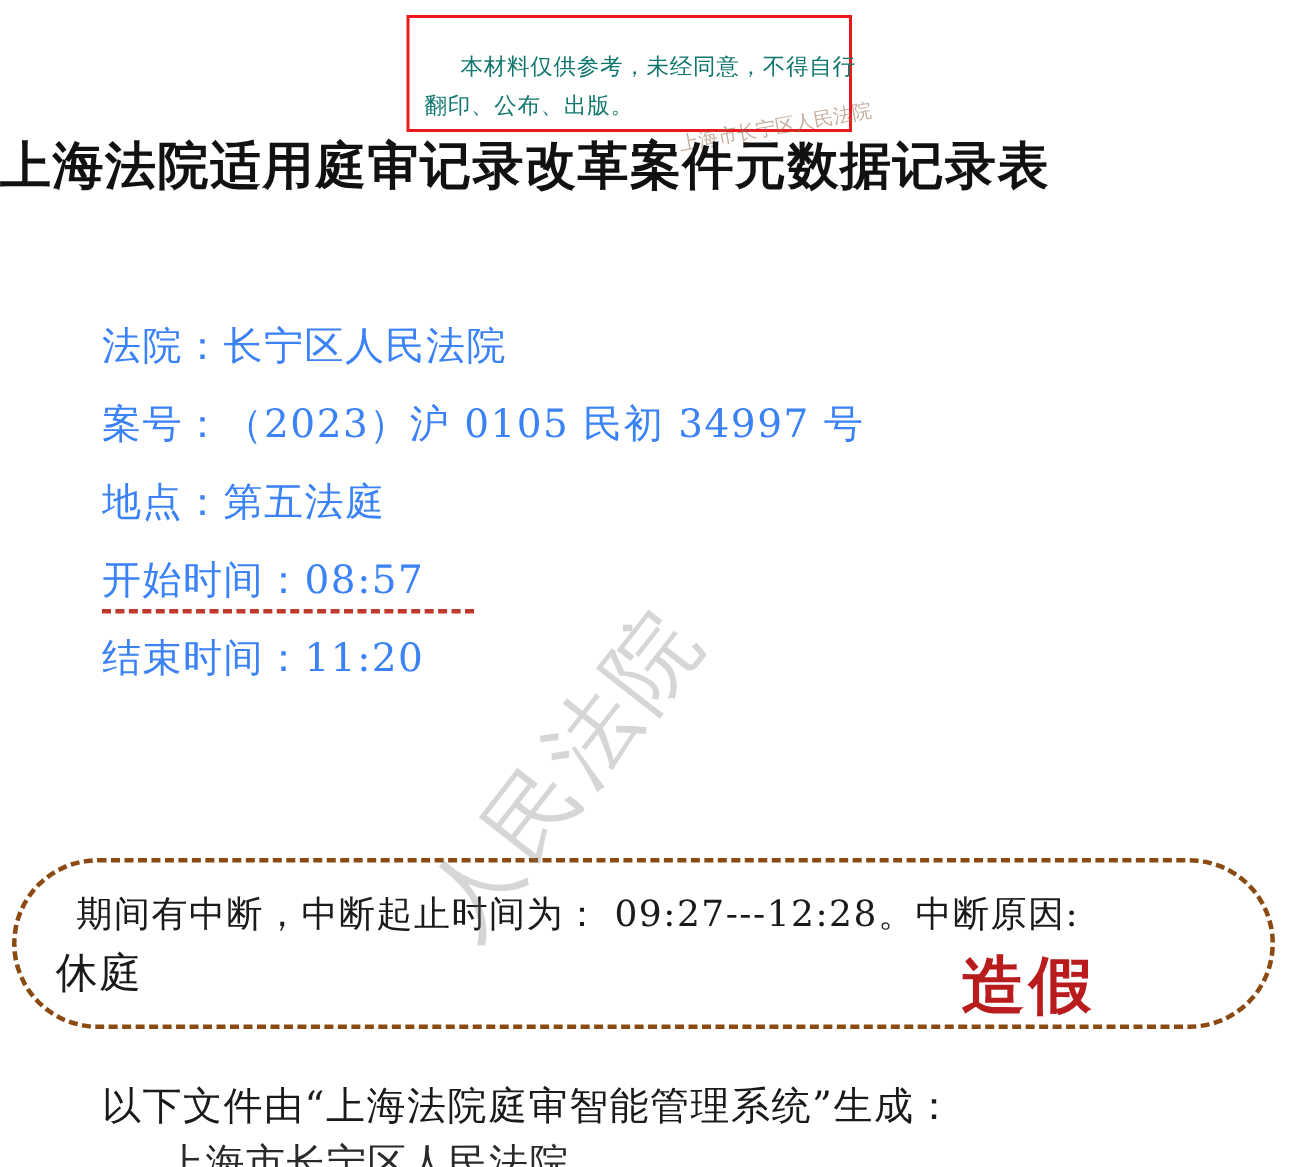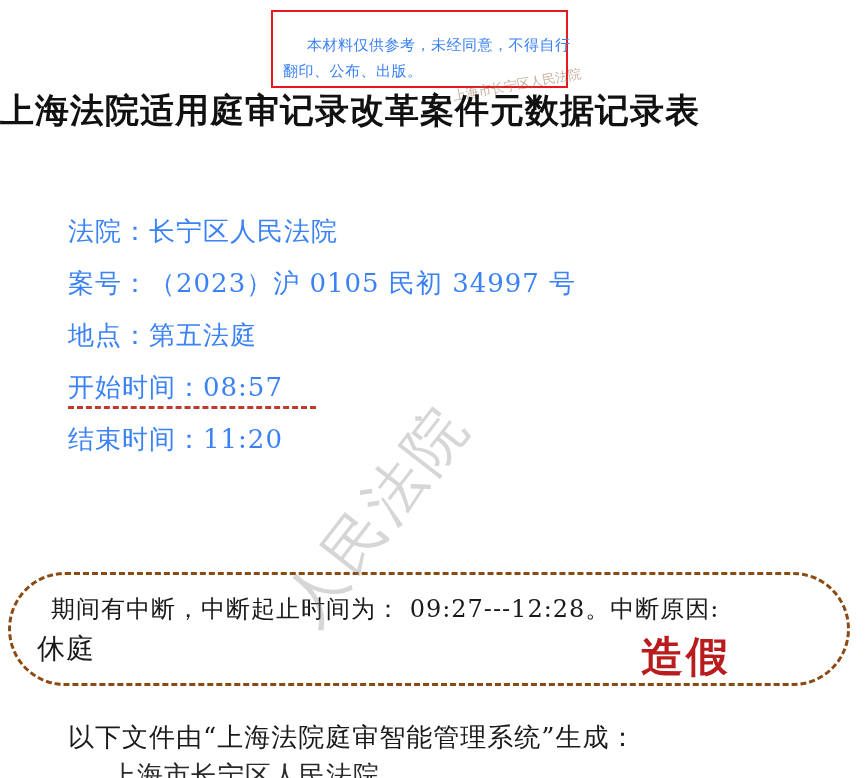--- a/index.html
+++ b/index.html
@@ -21,21 +21,21 @@
     position: absolute;
     left: 271px;
     top: 10px;
     width: 297px;
     height: 78px;
     border: 2px solid #e8181c;
     box-sizing: border-box;
     padding: 20px 10px 0 34px;
   }
   .notice-line {
-    color: #3b82f6;
+    color: #0f766e;
     font-size: 15px;
     line-height: 26px;
     letter-spacing: 0.5px;
     font-family: Liberation Sans, sans-serif;
     white-space: nowrap;
   }
   .notice-line.second {
     margin-left: -24px;
   }
 

